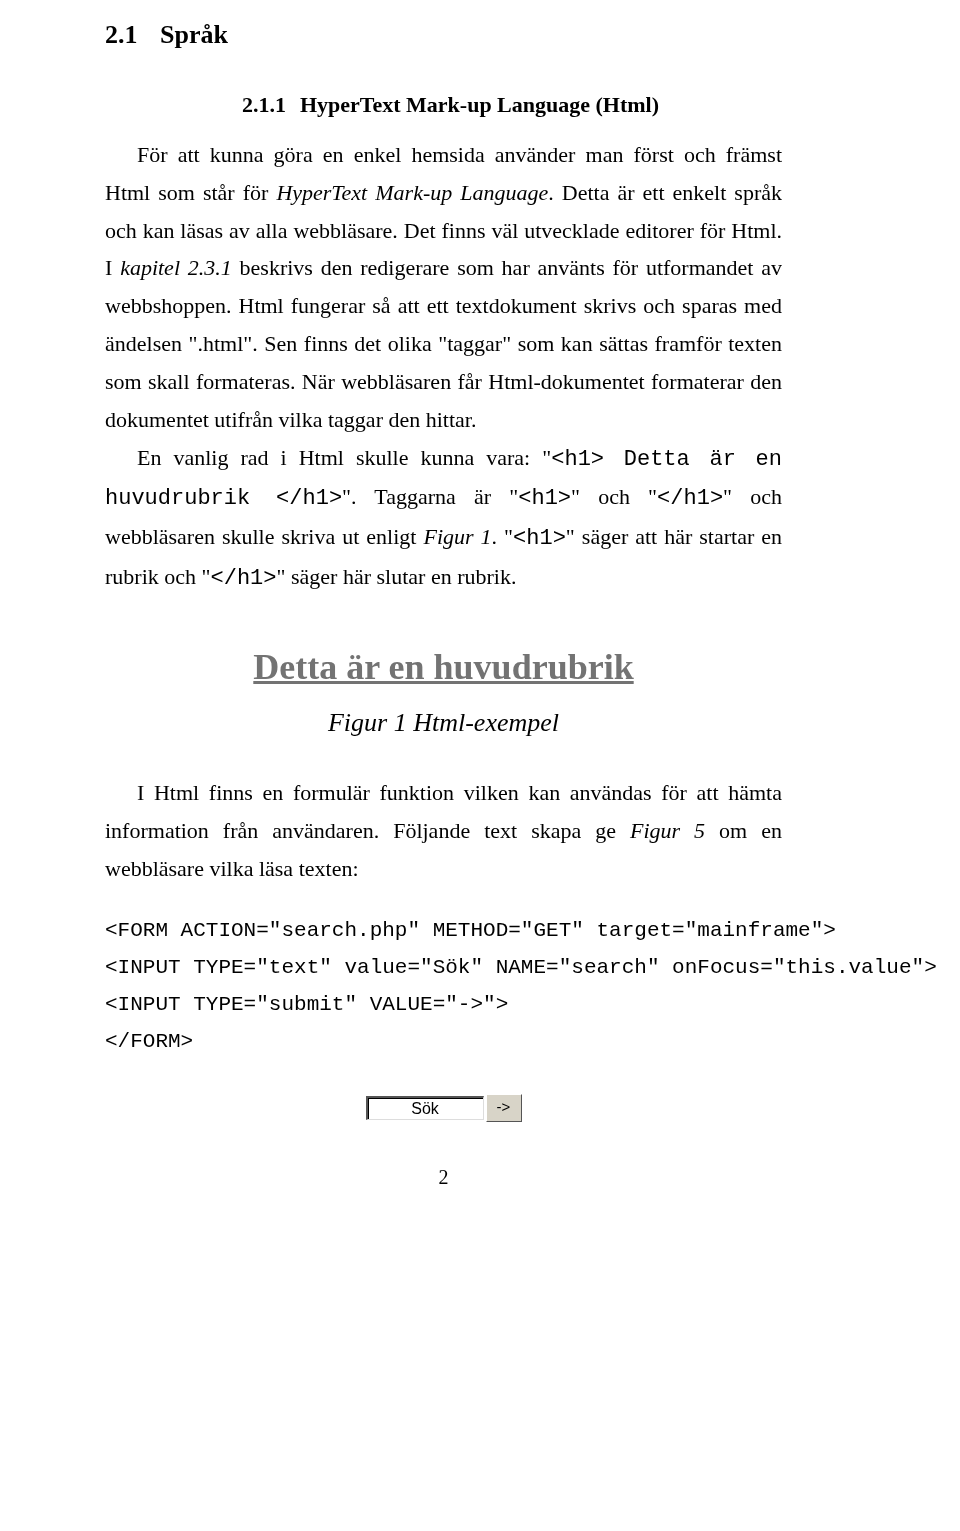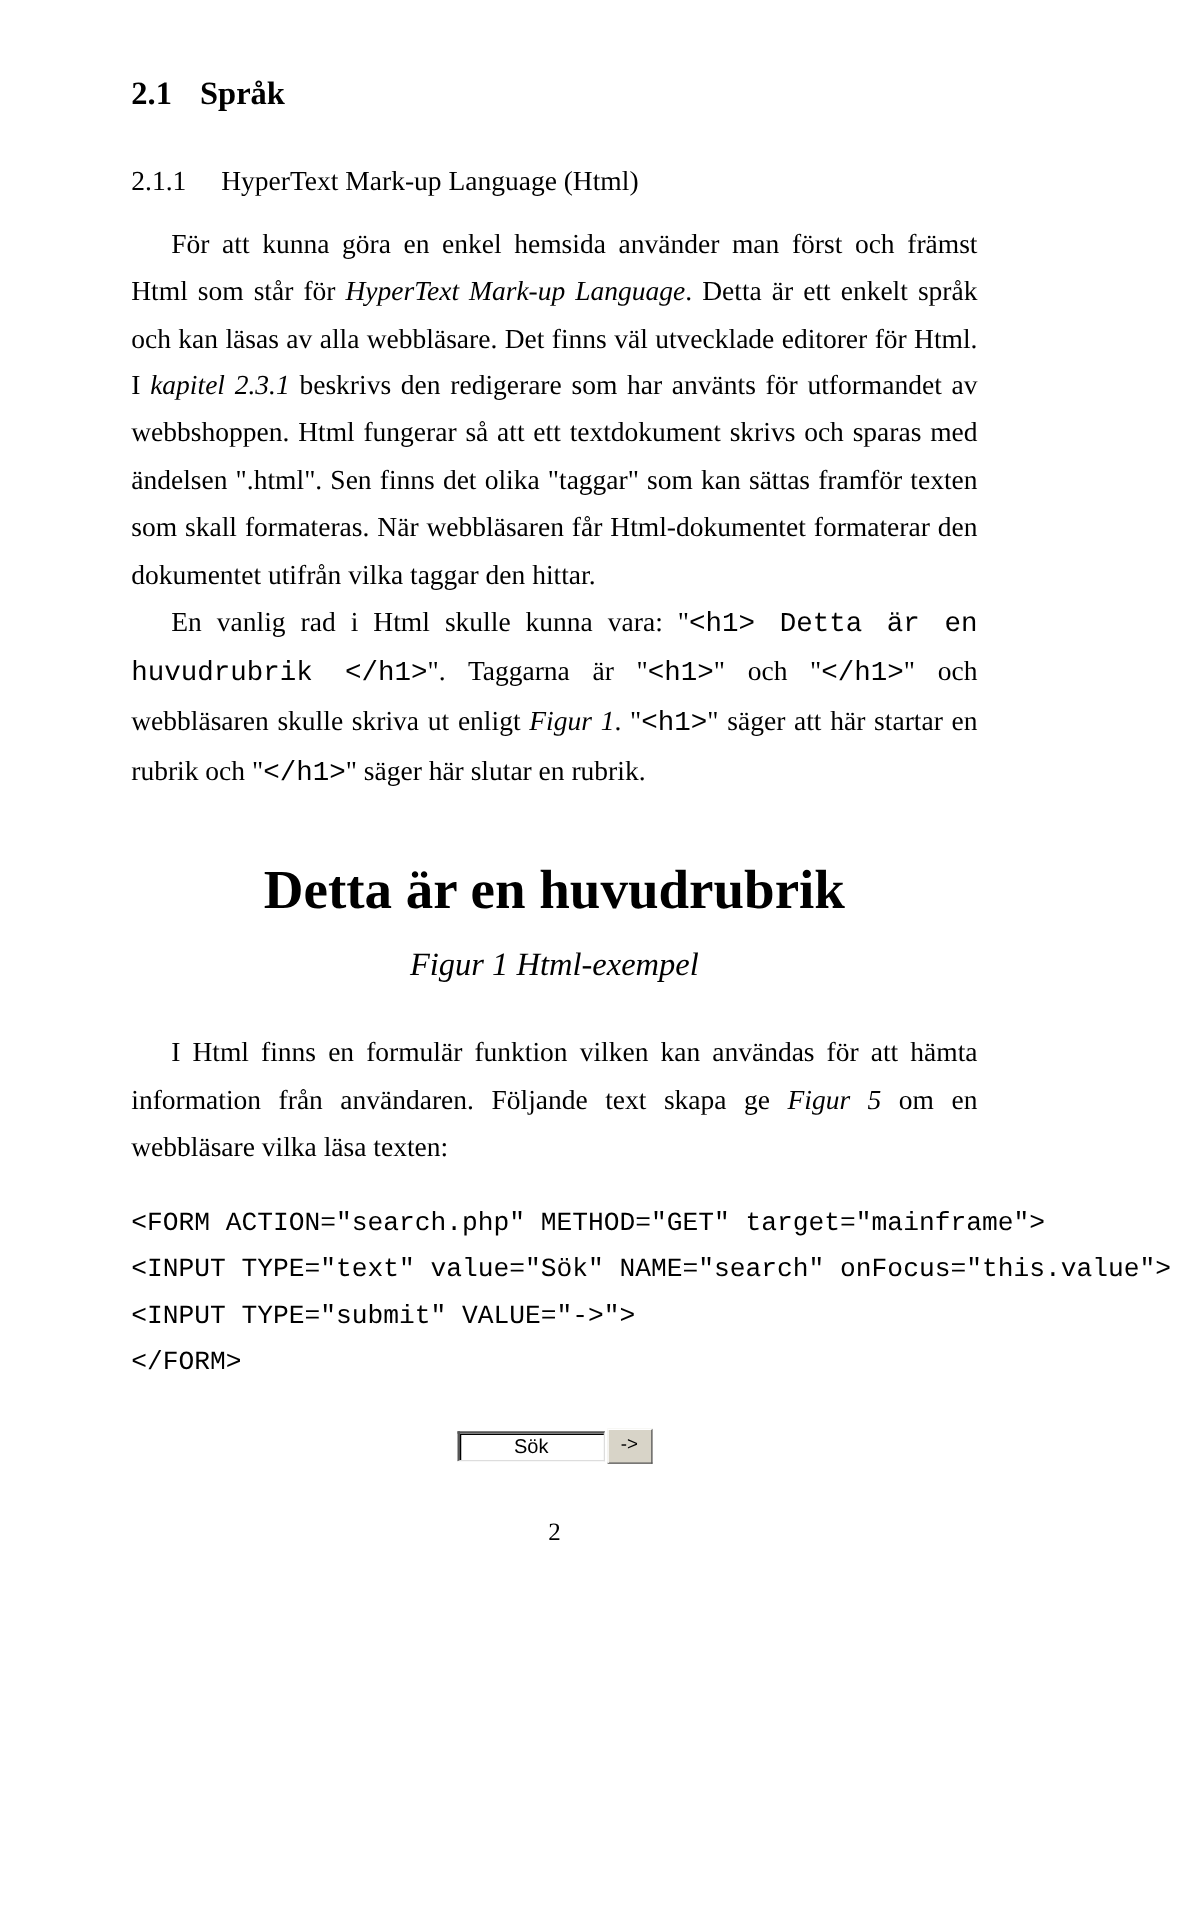--- a/index.html
+++ b/index.html
@@ -7,35 +7,35 @@
     padding: 0;
     background: #fff;
     font-family: "Times New Roman", Times, serif;
     color: #000;
     width: 960px;
   }
   .page {
     width: 872px;
     box-sizing: border-box;
     padding: 20px 90px 40px 105px;
-    margin-top: 40px;
   }
   h2.section-heading {
     font-size: 26px;
     font-weight: bold;
     margin: 0 0 28px 0;
   }
   h2.section-heading .num {
     display: inline-block;
     width: 55px;
   }
   h3.subsection-heading {
     font-size: 22px;
-    font-weight: normal;
+    font-weight: bold;
     margin: 42px 0 18px 0;
+    text-align: center;
   }
   h3.subsection-heading .num {
     display: inline-block;
     width: 72px;
   }
   p.body {
     font-size: 22px;
     line-height: 1.72;
     margin: 0 0 0 0;
     text-align: justify;
@@ -44,24 +44,25 @@
   .italic { font-style: italic; }
   .mono {
     font-family: "Courier New", Courier, monospace;
     font-size: 22px;
   }
   .figure-headline {
     text-align: center;
     margin: 48px 0 12px 0;
   }
   .figure-headline .big {
-    font-size: 44px;
+    font-size: 36px;
     font-weight: bold;
-    color: #000000;
+    color: #737373;
     font-family: "Times New Roman", serif;
+    text-decoration: underline;
   }
   .figure-caption {
     text-align: center;
     font-style: italic;
     font-size: 26px;
     margin: 20px 0 36px 0;
   }
   .code-block {
     font-family: "Courier New", Courier, monospace;
     font-size: 21px;

